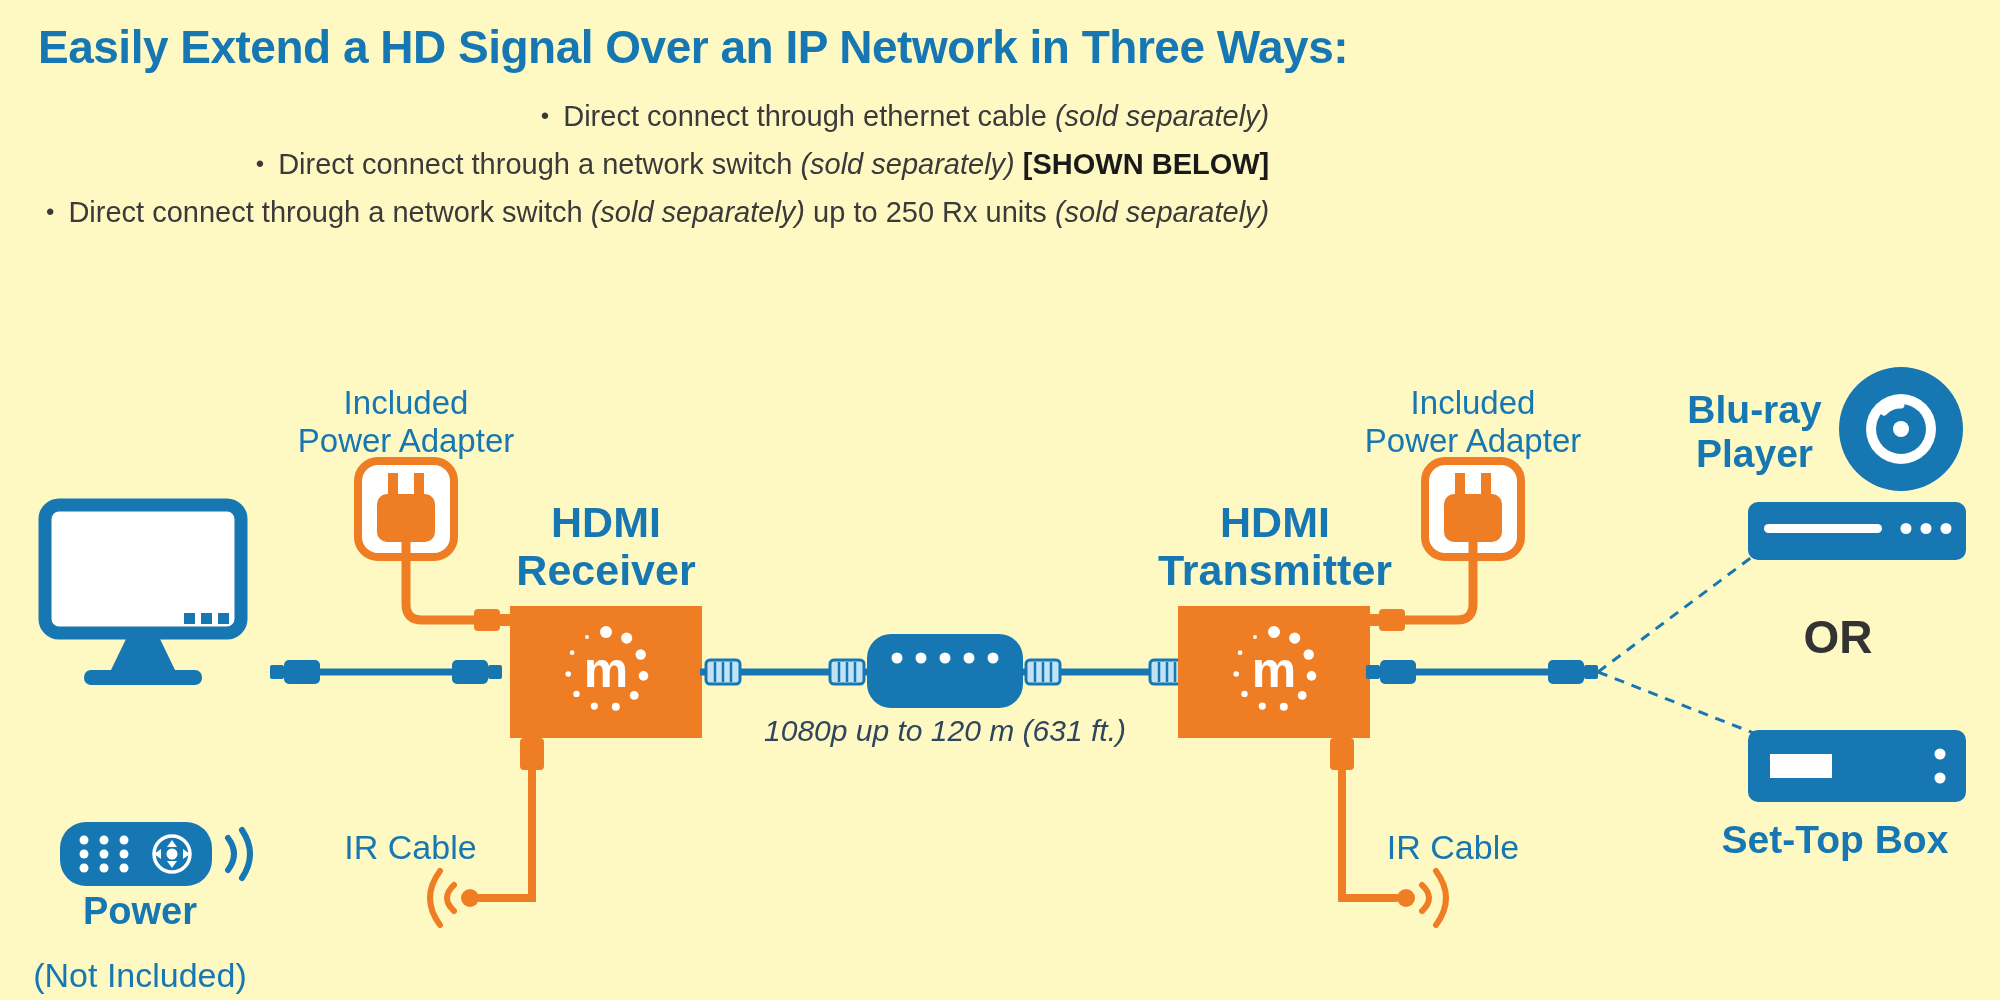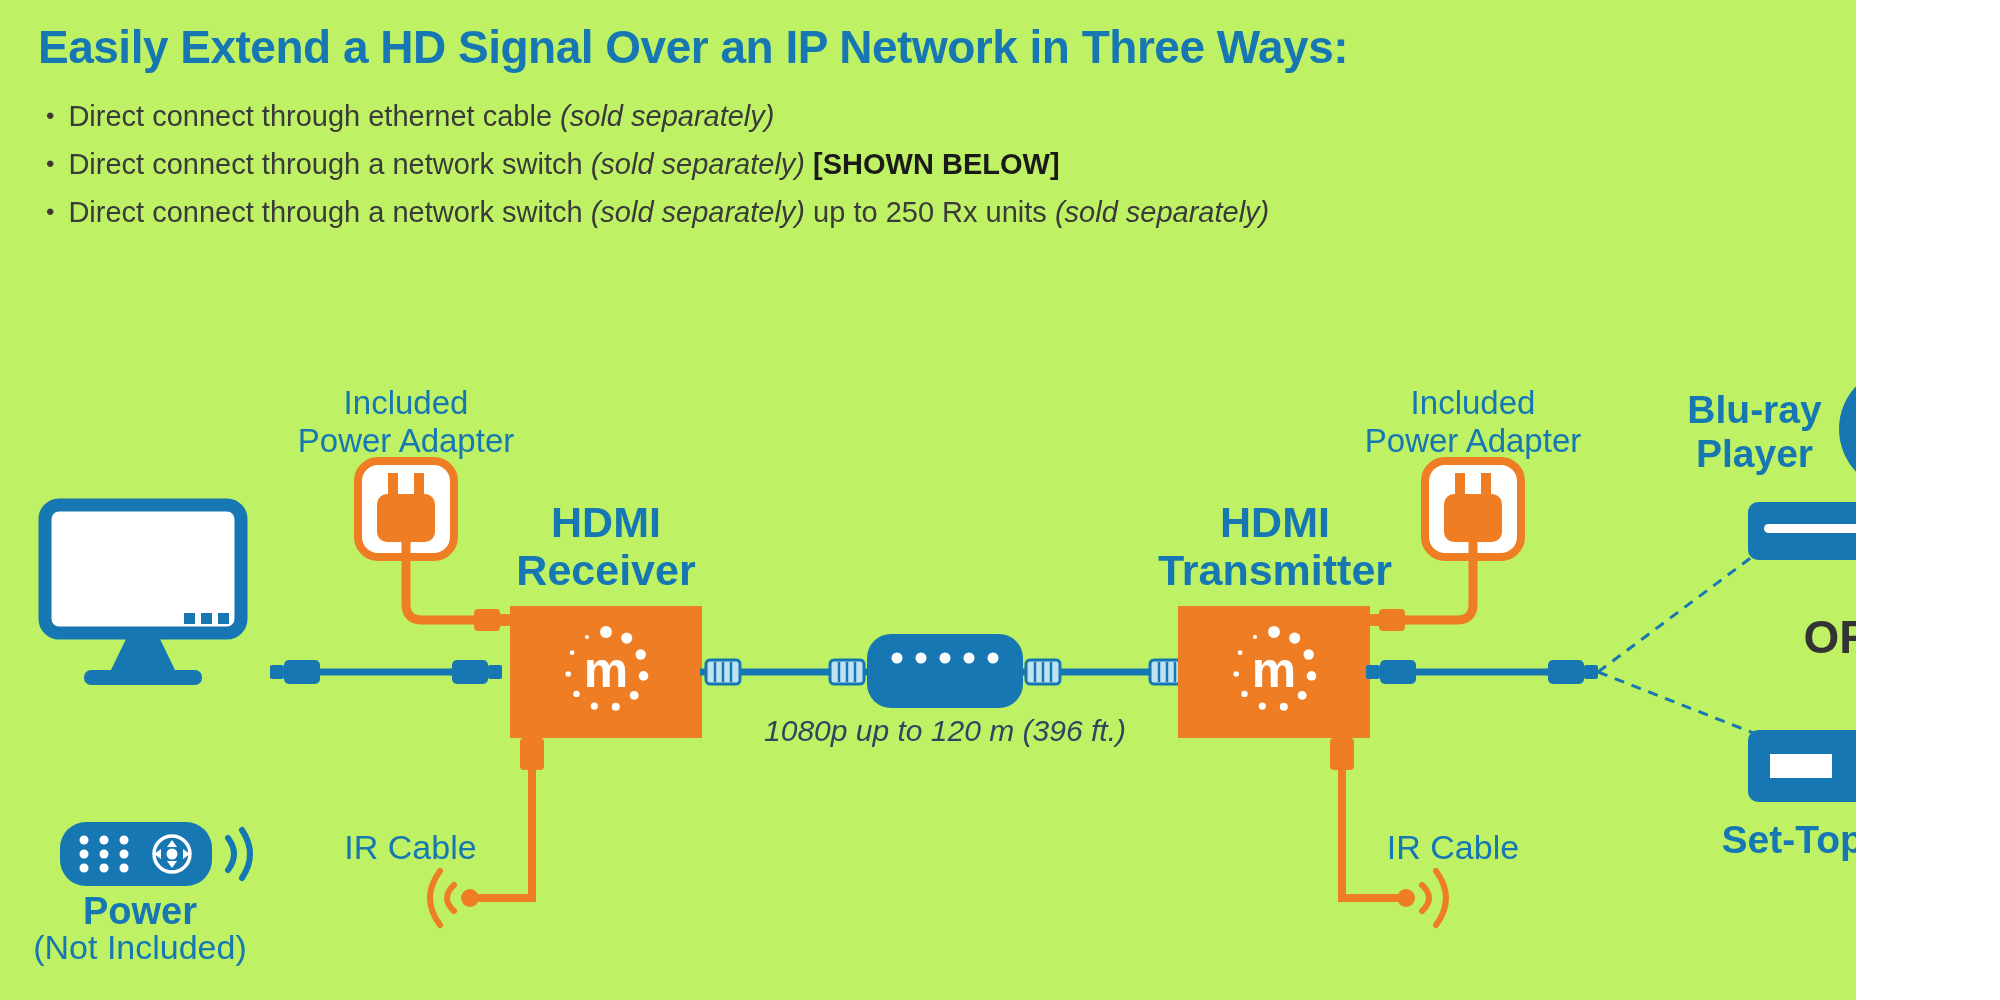--- a/index.html
+++ b/index.html
@@ -1,30 +1,30 @@
 <!DOCTYPE html>
 <html><head>
 <meta charset="utf-8">
 <style>
   * { margin:0; padding:0; box-sizing:border-box; }
   html,body { background:#ffffff; }
   body { font-family:"Liberation Sans", sans-serif; }
-  .canvas { position:relative; width:1856px; height:1000px; background:#bef264; overflow:hidden;text-decoration:underline; }
+  .canvas { position:relative; width:2000px; height:1000px; background:#fef9c3; overflow:hidden;text-decoration:underline; }
   .abs { position:absolute; }
   .title { left:38px; top:20px; font-size:46px; font-weight:bold; color:#1677b2; letter-spacing:-0.5px; }
   .bullets { left:46px; top:92px; }
-  .bullet { font-size:29px; line-height:47px; color:#3a3a3a; }
+  .bullet { font-size:29px; line-height:47px; color:#3a3a3a;text-align:right; }
   .bmark { margin-right:14px; font-size:24px; vertical-align:2px; }
   .it { font-style:italic; }
   .bld { font-weight:bold; color:#1a1a1a; }
   .connects { left:1490px; top:236px; width:480px; text-align:right; font-size:49px; font-weight:bold; color:#1677b2; line-height:55px; }
   .devlabel { font-size:43px; font-weight:bold; color:#1677b2; text-align:center; line-height:48px; }
   .smlabel { font-size:33px; color:#1677b2; text-align:center; line-height:38px; }
   .namelabel { font-size:40px; font-weight:bold; color:#1677b2; text-align:center; }
-  .sublabel { font-size:34px; color:#1677b2; text-align:center; }
+  .sublabel { font-size:34px; color:#1677b2; text-align:center;margin-top:28px; }
   .brlabel { font-size:39px; font-weight:bold; color:#1677b2; text-align:center; line-height:44px; }
   .caption { font-size:30px; font-style:italic; color:#30465e; text-align:center; }
   .orlabel { font-size:46px; font-weight:bold; color:#333333; text-align:center; }
   svg text { font-family:"Liberation Sans", sans-serif; }
 </style>
 </head>
 <body>
 
 <div class="canvas">
 
@@ -137,21 +137,21 @@
   </svg>
 
   <svg class="abs" style="left:867px;top:634px" width="156" height="74" viewBox="0 0 156 74">
     <rect x="0" y="0" width="156" height="74" rx="24" fill="#1677b2"></rect>
     <circle cx="30" cy="24" r="5.5" fill="#ffffff"></circle>
     <circle cx="54" cy="24" r="5.5" fill="#ffffff"></circle>
     <circle cx="78" cy="24" r="5.5" fill="#ffffff"></circle>
     <circle cx="102" cy="24" r="5.5" fill="#ffffff"></circle>
     <circle cx="126" cy="24" r="5.5" fill="#ffffff"></circle>
   </svg>
-  <div class="abs caption" style="left:745px;top:714px;width:400px">1080p up to 120 m (396 ft.)</div>
+  <div class="abs caption" style="left:745px;top:714px;width:400px">1080p up to 120 m (631 ft.)</div>
 
   <svg class="abs" style="left:1020px;top:654px" width="170" height="36" viewBox="0 0 170 36">
     <line x1="0" y1="18" x2="170" y2="18" stroke="#1677b2" stroke-width="7"></line>
     <rect x="6" y="6" width="34" height="24" rx="4" fill="#bfe2f5" stroke="#1677b2" stroke-width="3"></rect>
     <line x1="15" y1="8" x2="15" y2="28" stroke="#1677b2" stroke-width="2.5"></line>
     <line x1="23" y1="8" x2="23" y2="28" stroke="#1677b2" stroke-width="2.5"></line>
     <line x1="31" y1="8" x2="31" y2="28" stroke="#1677b2" stroke-width="2.5"></line>
     <rect x="130" y="6" width="34" height="24" rx="4" fill="#bfe2f5" stroke="#1677b2" stroke-width="3"></rect>
     <line x1="139" y1="8" x2="139" y2="28" stroke="#1677b2" stroke-width="2.5"></line>
     <line x1="147" y1="8" x2="147" y2="28" stroke="#1677b2" stroke-width="2.5"></line>

